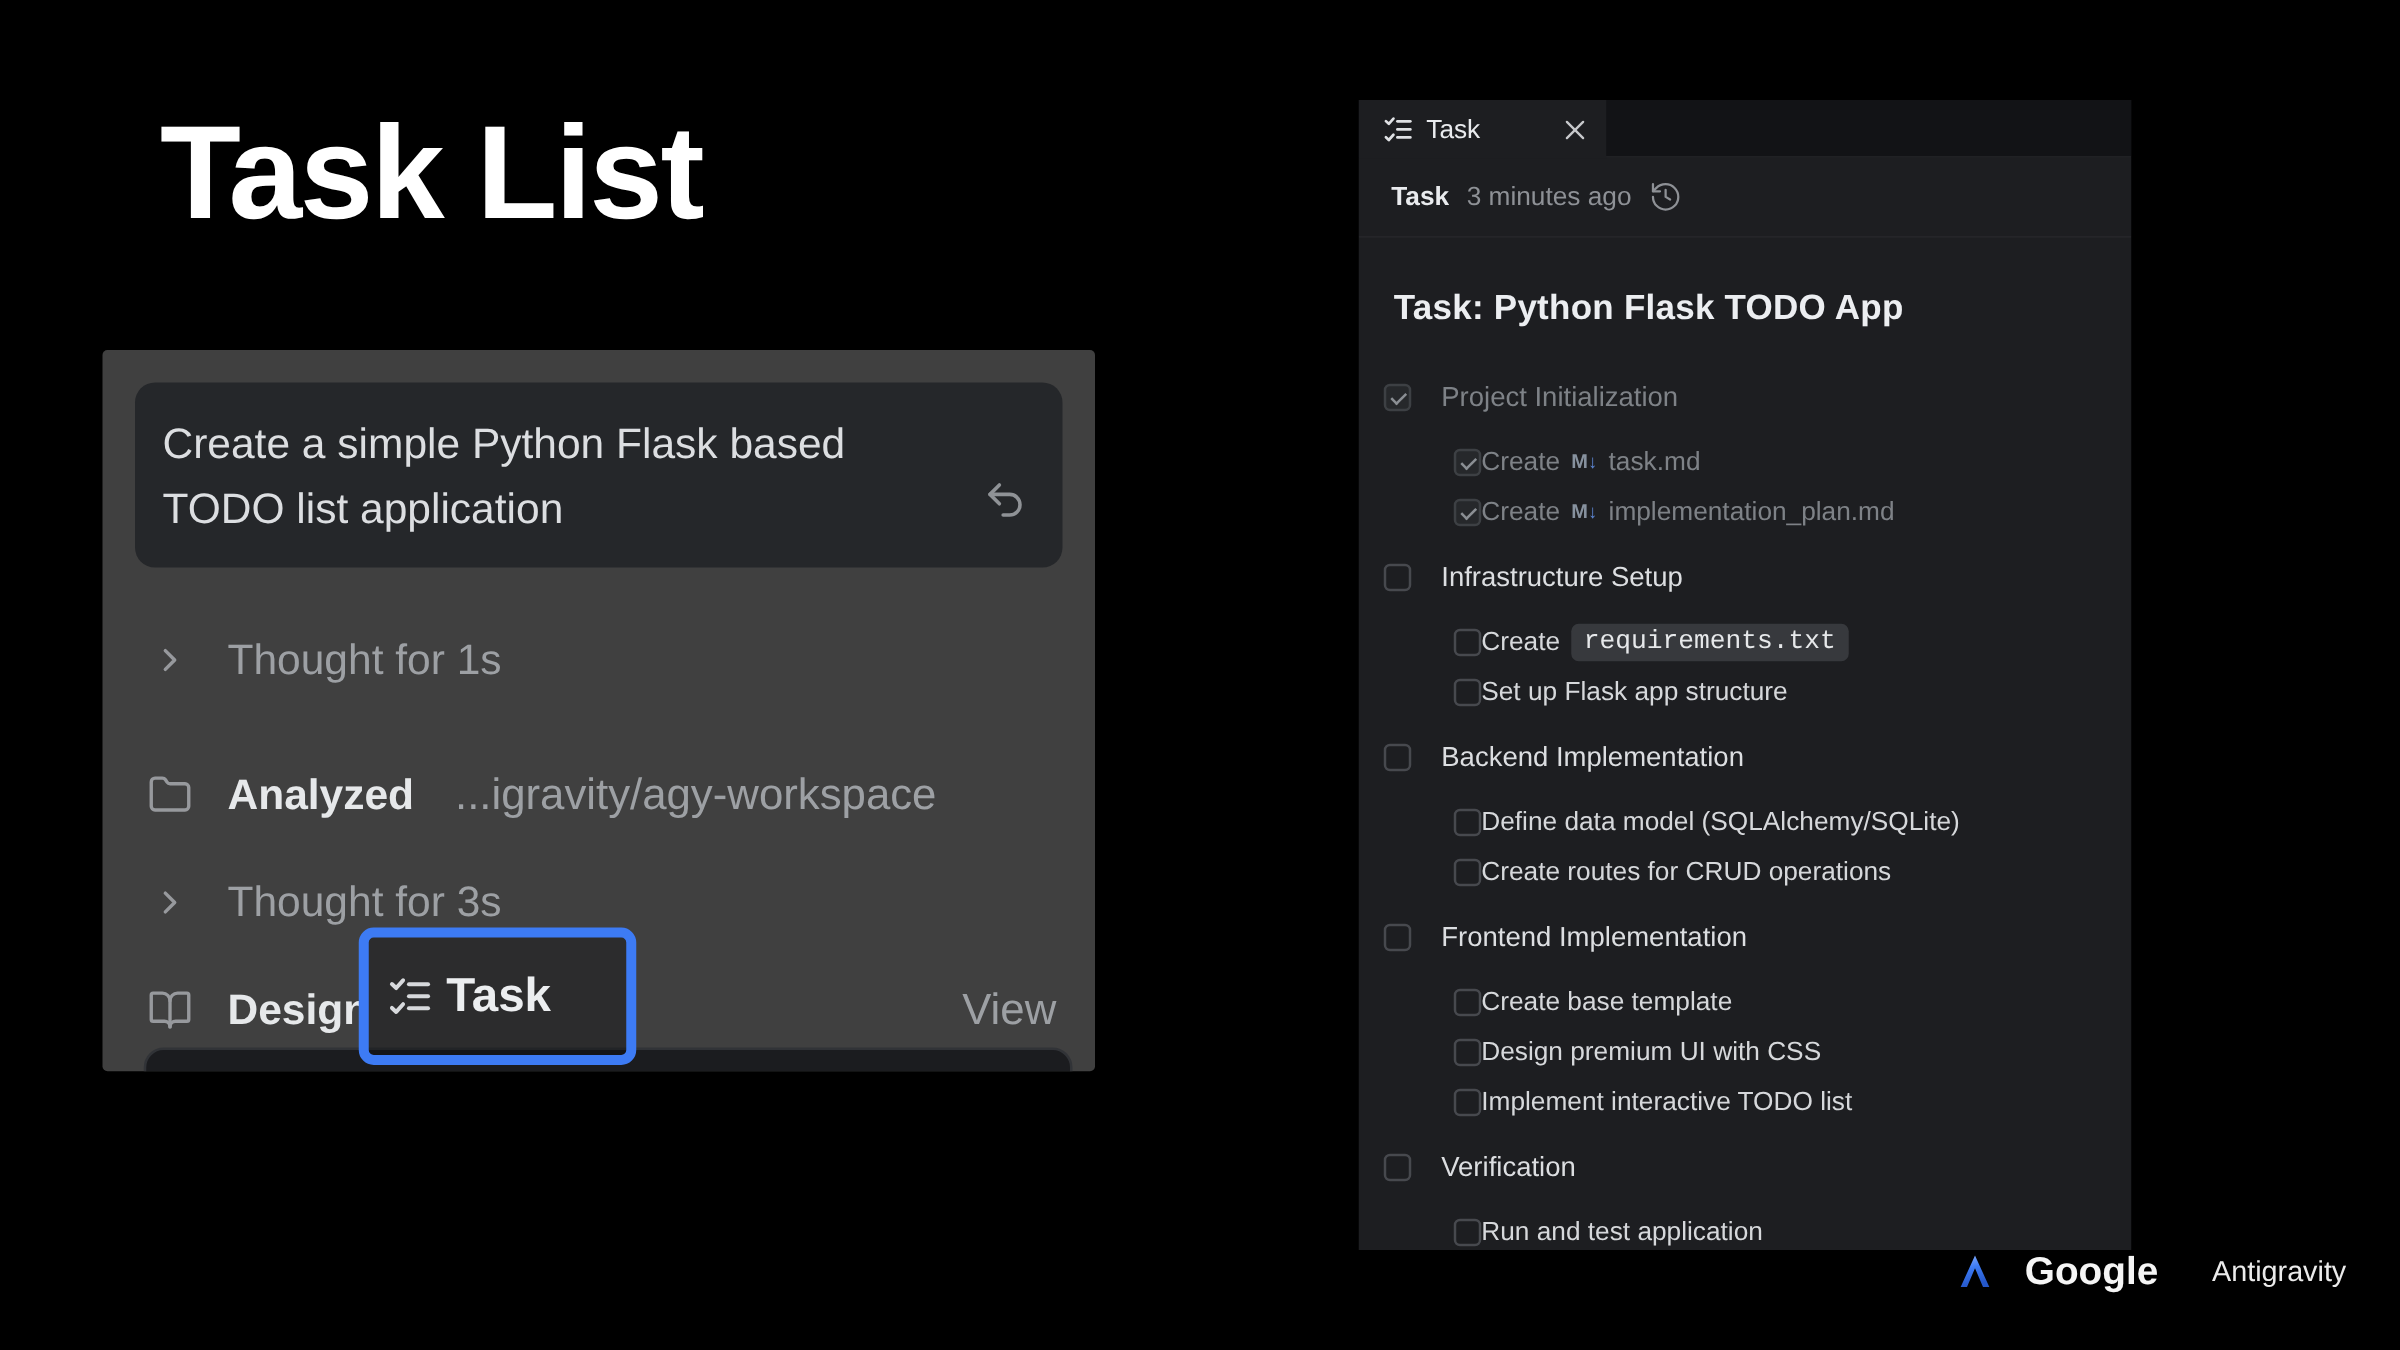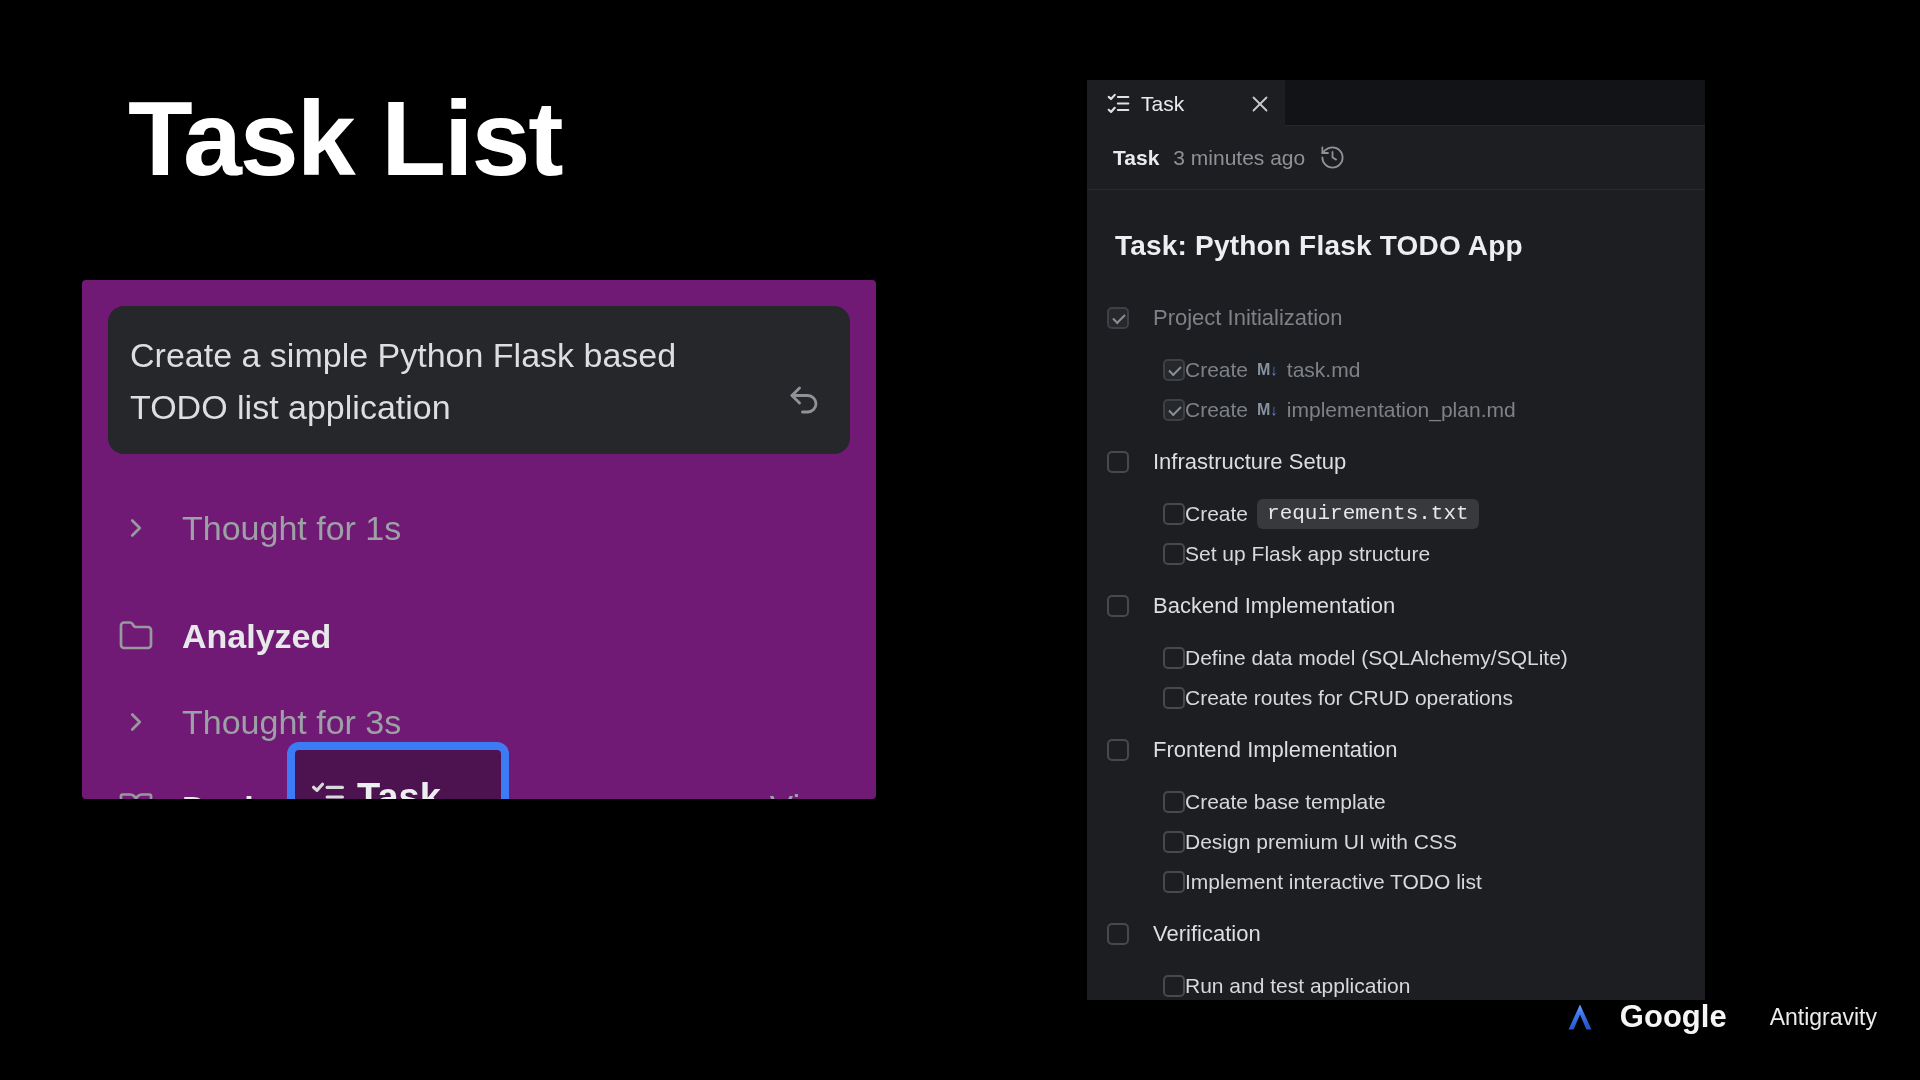--- a/index.html
+++ b/index.html
@@ -4,22 +4,22 @@
 <style>
   * { margin:0; padding:0; box-sizing:border-box; }
   html,body { width:1920px; height:1080px; background:#000; overflow:hidden;
               font-family:"Liberation Sans", sans-serif; }
 
   
   .slide-title { position:absolute; left:128px; top:78px; font-size:106px; font-weight:bold;
                  letter-spacing:-2px; color:#ffffff; }
 
   
-  .agent-panel { position:absolute; left:82px; top:280px; width:794px; height:519px;
-                 background:#701a75; border-radius:4px; overflow:hidden; }
+  .agent-panel { position:absolute; left:82px; top:280px; width:794px; height:577px;
+                 background:#404040; border-radius:4px; overflow:hidden; }
   .prompt-bubble { position:absolute; left:26px; top:26px; width:742px; height:148px;
                    background:#25272a; border-radius:16px; }
   .prompt-text { position:absolute; left:22px; top:23px; width:580px; font-size:34px;
                  line-height:52px; color:#dcdee1; }
   .undo-btn { position:absolute; right:26px; top:74px; width:40px; height:40px; color:#8f9296;
               display:flex; align-items:center; justify-content:center; cursor:pointer; }
   .undo-btn svg { width:36px; height:36px; }
 
   .step-row { position:absolute; left:0; width:100%; height:44px; display:flex; align-items:center; }
   .step-icon { position:absolute; left:34px; width:40px; height:40px; color:#97999d;
@@ -119,20 +119,21 @@
     <span class="step-label">Thought for 1s</span>
   </div>
 
   <div class="step-row" style="top:334px">
     <span class="step-icon">
       <svg viewBox="0 0 24 24" fill="none" stroke="currentColor" stroke-width="1.8" stroke-linecap="round" stroke-linejoin="round">
         <path d="M20 20a2 2 0 0 0 2-2V8a2 2 0 0 0-2-2h-7.9a2 2 0 0 1-1.69-.9L9.6 3.9A2 2 0 0 0 7.93 3H4a2 2 0 0 0-2 2v13a2 2 0 0 0 2 2Z"></path>
       </svg>
     </span>
     <span class="step-label bright">Analyzed</span>
+    <span class="step-detail">...igravity/agy-workspace</span>
   </div>
 
   <div class="step-row" style="top:420px">
     <span class="step-icon chev">
       <svg viewBox="0 0 24 24" fill="none" stroke="currentColor" stroke-width="2.2" stroke-linecap="round" stroke-linejoin="round">
           <path d="m9 18 6-6-6-6"></path>
         </svg>
     </span>
     <span class="step-label">Thought for 3s</span>
   </div>

